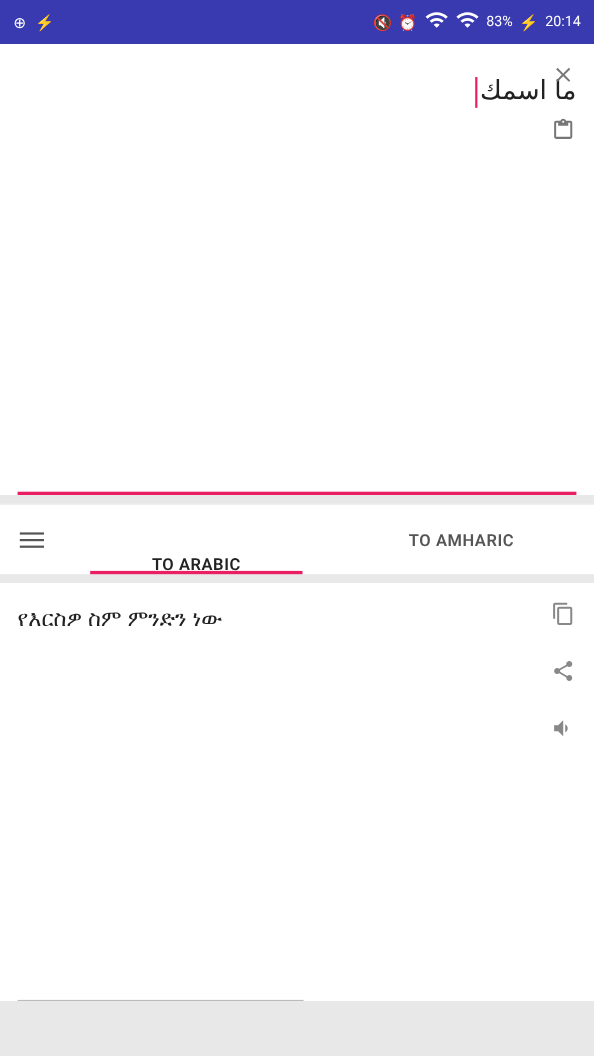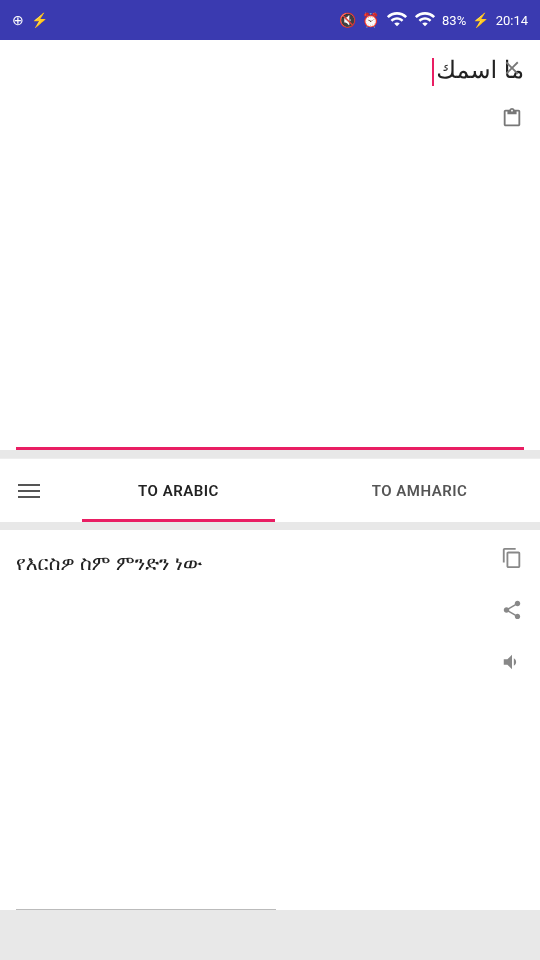--- a/index.html
+++ b/index.html
@@ -56,20 +56,21 @@
       font-size: 24px;
       color: #222;
       direction: rtl;
       width: 100%;
       min-height: 60px;
       outline: none;
       border: none;
       background: transparent;
       font-family: Arial, sans-serif;
       caret-color: #e91e63;
+      margin-top: 12px;
     }
 
     .input-text span.cursor {
       display: inline-block;
       width: 2px;
       height: 28px;
       background: #e91e63;
       vertical-align: middle;
       margin: 0 2px;
       animation: blink 1s step-start infinite;
@@ -146,20 +147,21 @@
       font-size: 15px;
       font-weight: 600;
       color: #555;
       cursor: pointer;
       letter-spacing: 0.5px;
       position: relative;
     }
 
     .tab-item.active {
       color: #222;
+      align-items: flex-end;
     }
 
     .tab-item.active::after {
       content: '';
       position: absolute;
       bottom: 0;
       left: 10%;
       width: 80%;
       height: 3px;
       background: #e91e63;

